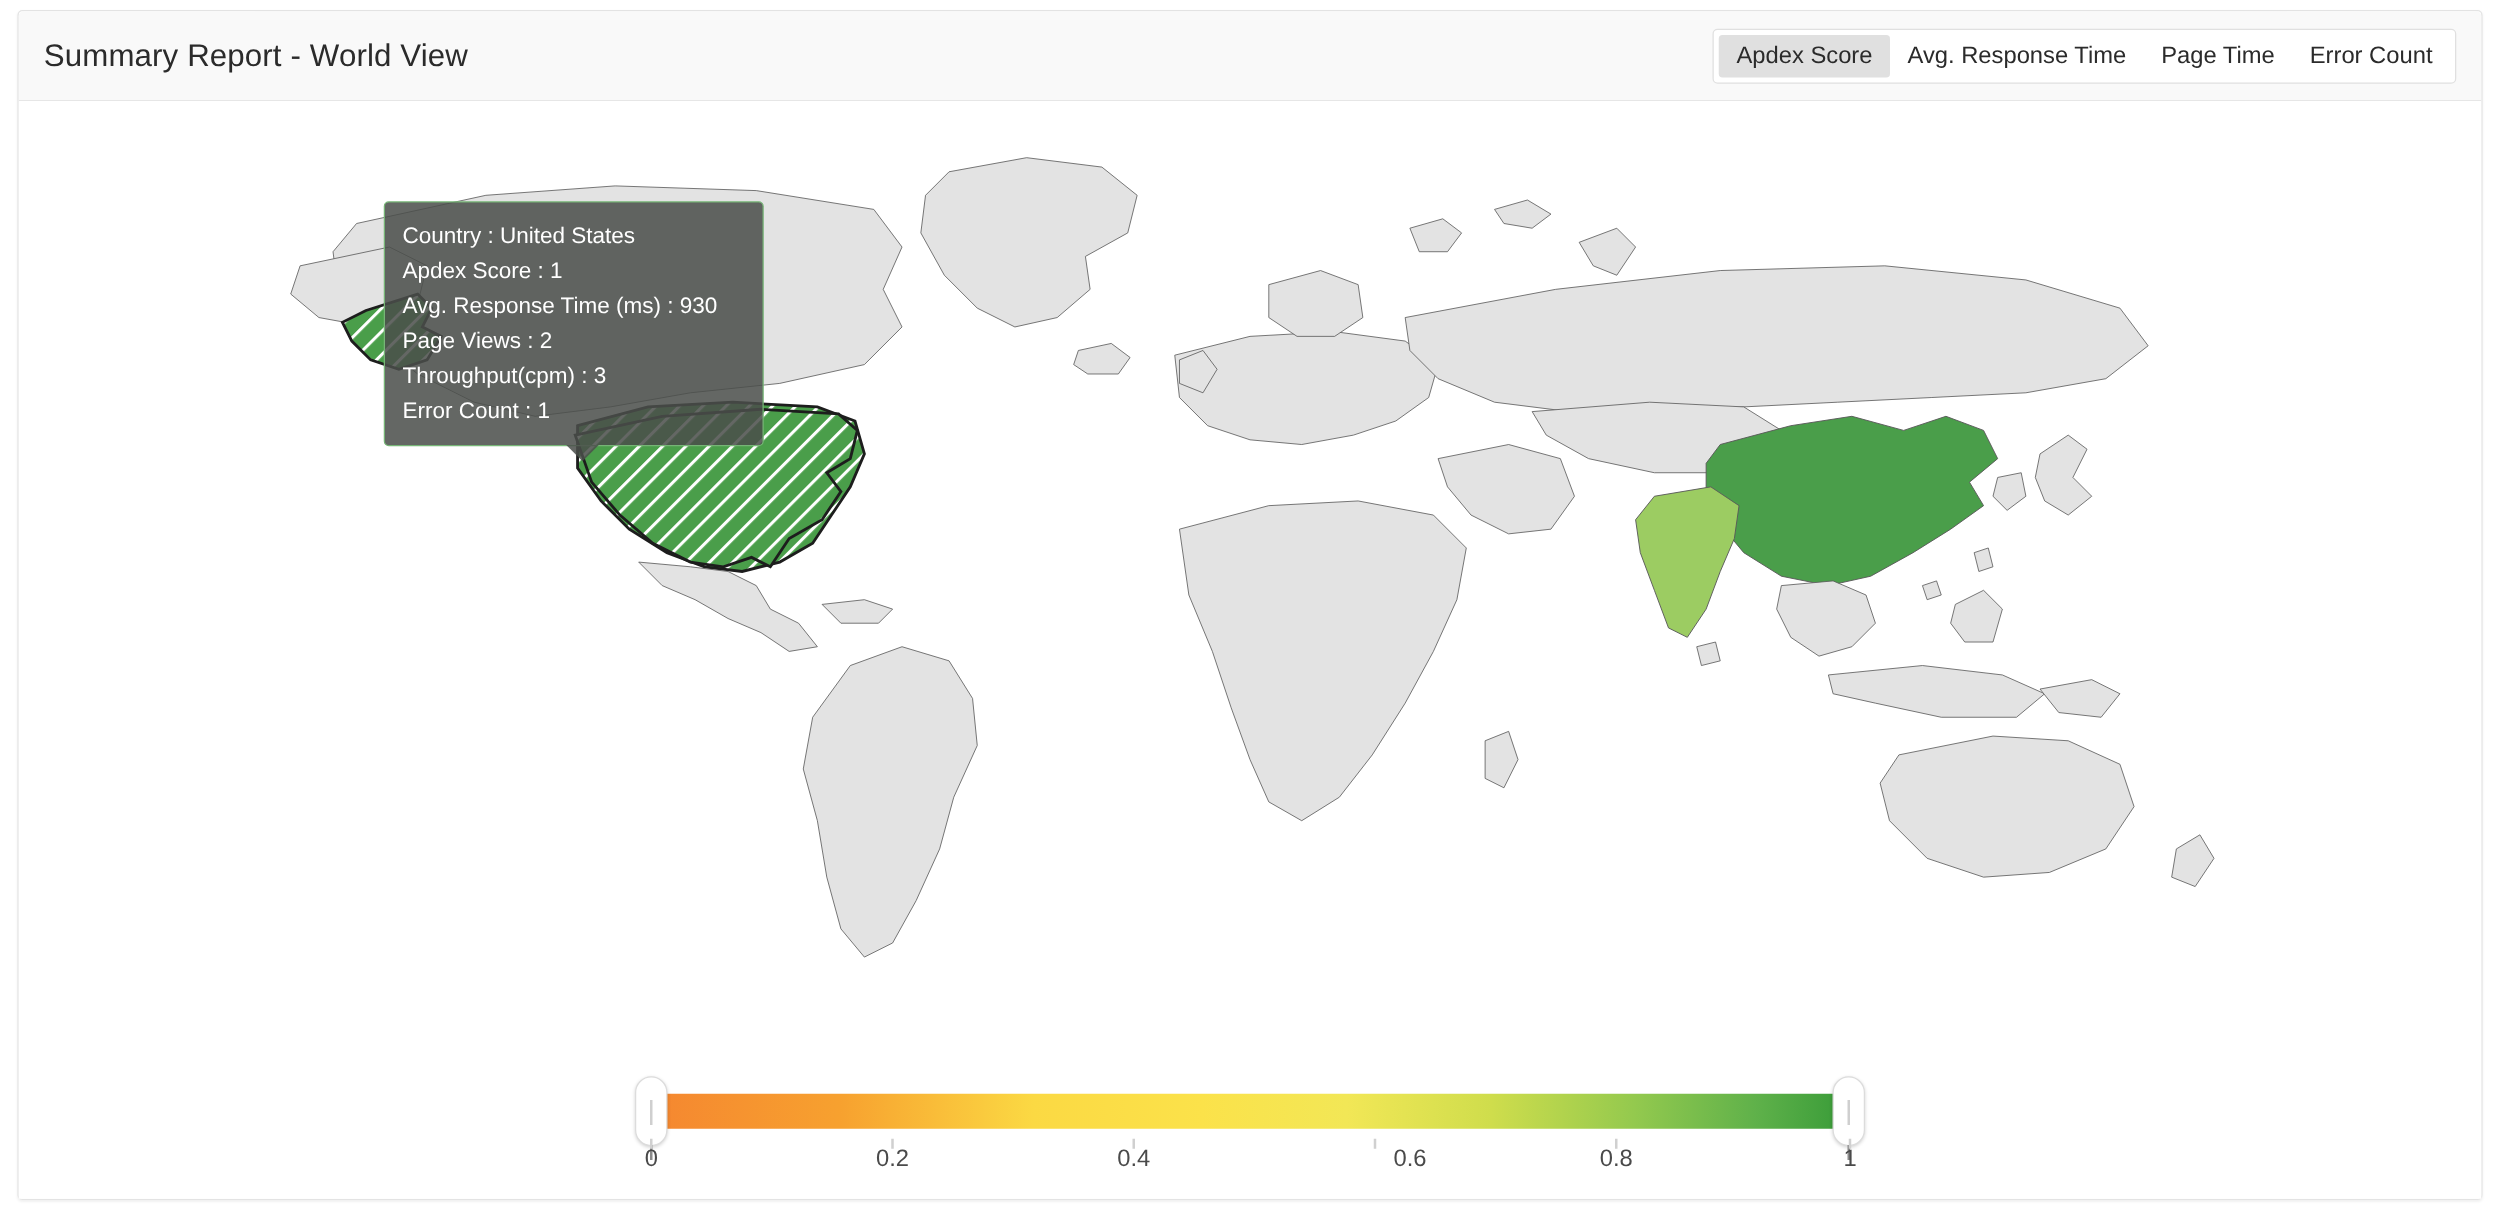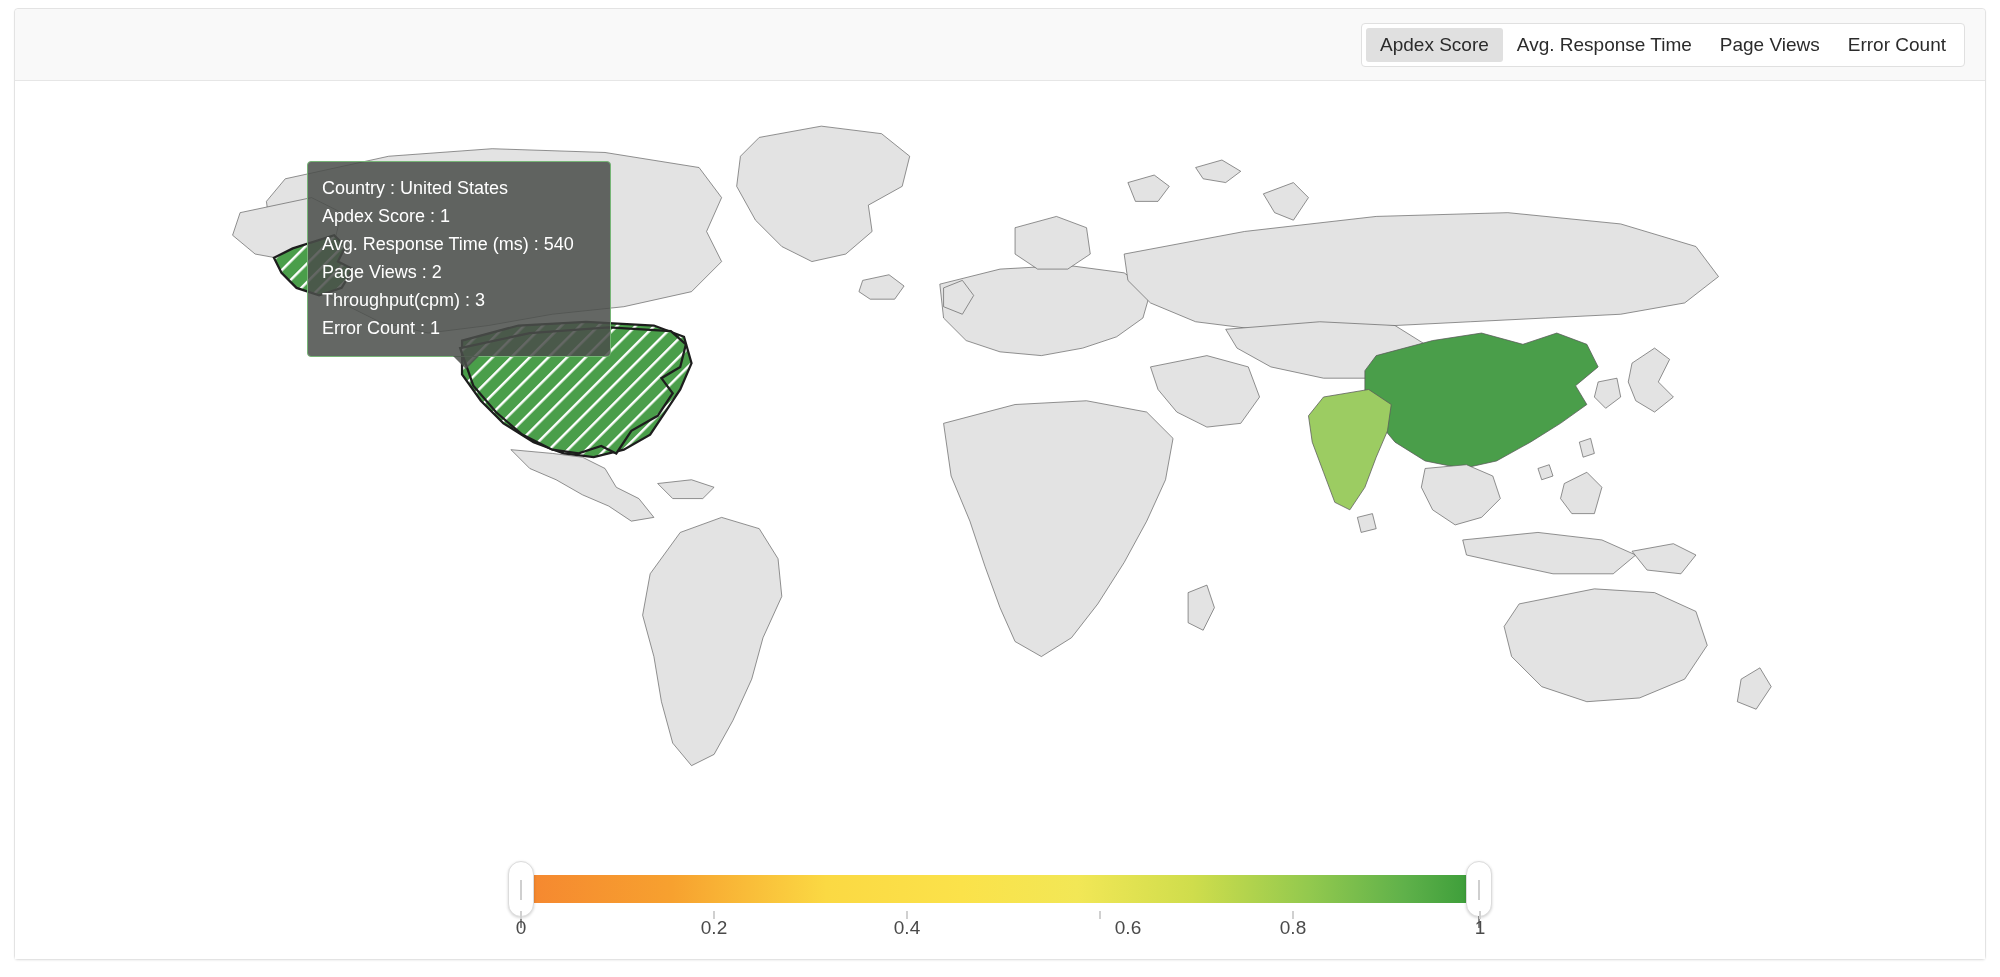--- a/index.html
+++ b/index.html
@@ -177,25 +177,26 @@
     transform: translateX(-50%);
     white-space: nowrap;
   }
 </style>
 </head>
 <body>
 
 <div id="app">
 
   <div id="header">
+    <div id="page-title">Summary Report - World View</div>
 
     <div id="tabs">
       <button class="tab active">Apdex Score</button>
       <button class="tab">Avg. Response Time</button>
-      <button class="tab">Page Views</button>
+      <button class="tab">Page Time</button>
       <button class="tab">Error Count</button>
     </div>
   </div>
 
   <div id="map-area">
 
     <div id="world-map">
       <svg viewBox="0 0 1000 420" preserveAspectRatio="xMidYMid meet">
         <defs>
           <pattern id="hatchGreen" width="7" height="7" patternTransform="rotate(45)" patternUnits="userSpaceOnUse">
@@ -272,21 +273,21 @@
           <path class="land" d="M808,192 L814,190 L816,198 L810,200 Z"></path>
 
           <path class="land" d="M786,206 L792,204 L794,210 L788,212 Z"></path>
         </g>
       </svg>
     </div>
 
     <div id="tooltip">
       <div class="row">Country : United States</div>
       <div class="row">Apdex Score : 1</div>
-      <div class="row">Avg. Response Time (ms) : 540</div>
+      <div class="row">Avg. Response Time (ms) : 930</div>
       <div class="row">Page Views : 2</div>
       <div class="row">Throughput(cpm) : 3</div>
       <div class="row">Error Count : 1</div>
       <div id="tooltip-arrow"></div>
     </div>
 
     <div id="legend">
       <div id="legend-inner">
         <div id="legend-bar"></div>
 

